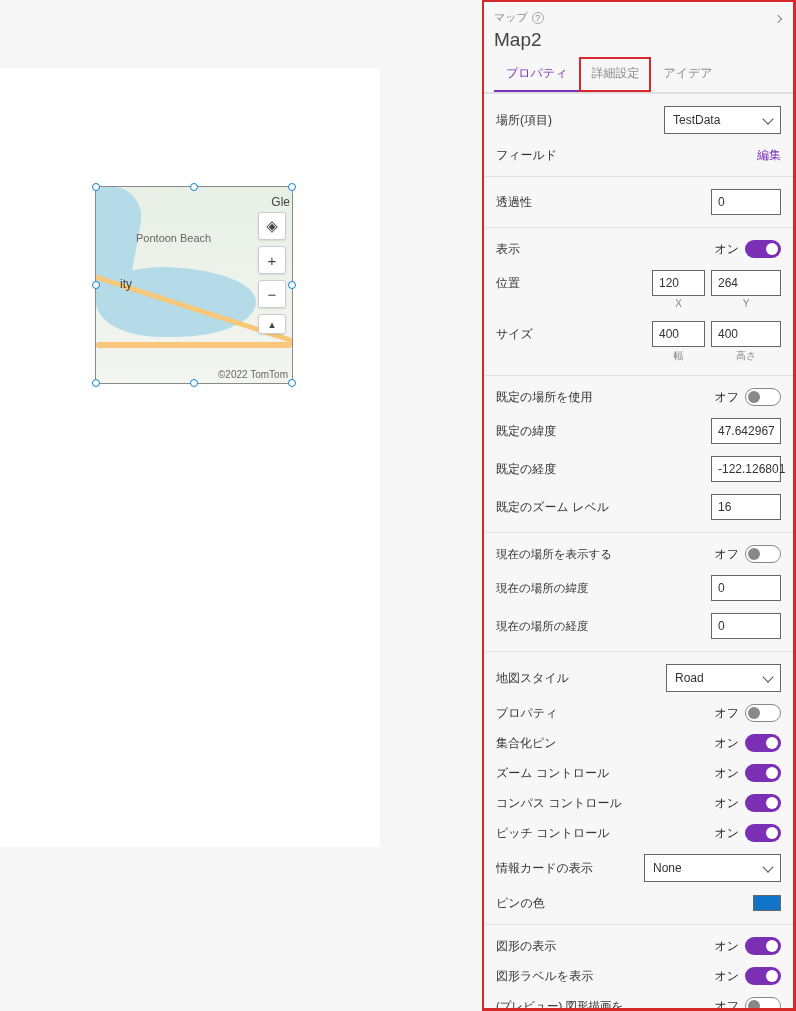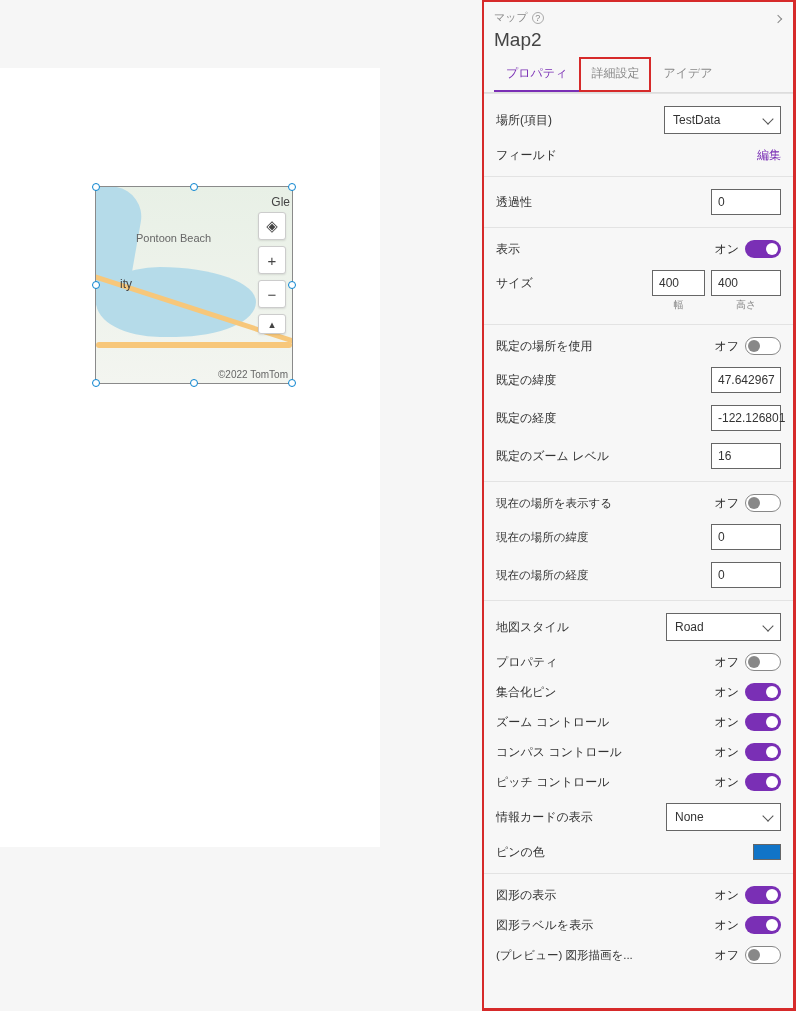--- a/index.html
+++ b/index.html
@@ -139,20 +139,35 @@
     <div class="row">
       <div class="row-label">表示</div>
       <div class="toggle-wrap">
         <span class="toggle-state">オン</span>
         <div class="toggle on">
             <div class="knob"></div>
           </div>
       </div>
     </div>
     <div class="row" style="align-items:flex-start">
+      <div class="row-label" style="padding-top:5px">位置</div>
+      <div class="pair-col" style="margin-right:6px">
+        <div class="num-input w50">
+            <span>120</span>
+          </div>
+        <span class="sub-label">X</span>
+      </div>
+      <div class="pair-col">
+        <div class="num-input">
+            <span>264</span>
+          </div>
+        <span class="sub-label">Y</span>
+      </div>
+    </div>
+    <div class="row" style="align-items:flex-start">
       <div class="row-label" style="padding-top:5px">サイズ</div>
       <div class="pair-col" style="margin-right:6px">
         <div class="num-input w50">
             <span>400</span>
           </div>
         <span class="sub-label">幅</span>
       </div>
       <div class="pair-col">
         <div class="num-input">
             <span>400</span>
@@ -264,21 +279,21 @@
       <div class="row-label">ピッチ コントロール</div>
       <div class="toggle-wrap">
           <span class="toggle-state">オン</span>
           <div class="toggle on">
             <div class="knob"></div>
           </div>
         </div>
     </div>
     <div class="row">
       <div class="row-label">情報カードの表示</div>
-      <div class="dropdown" style="width:115px">
+      <div class="dropdown" style="width:137px">
         <span class="dd-text">None</span>
         <span class="chev"></span>
       </div>
     </div>
     <div class="row">
       <div class="row-label">ピンの色</div>
       <div class="color-swatch"></div>
     </div>
   </div>
 

